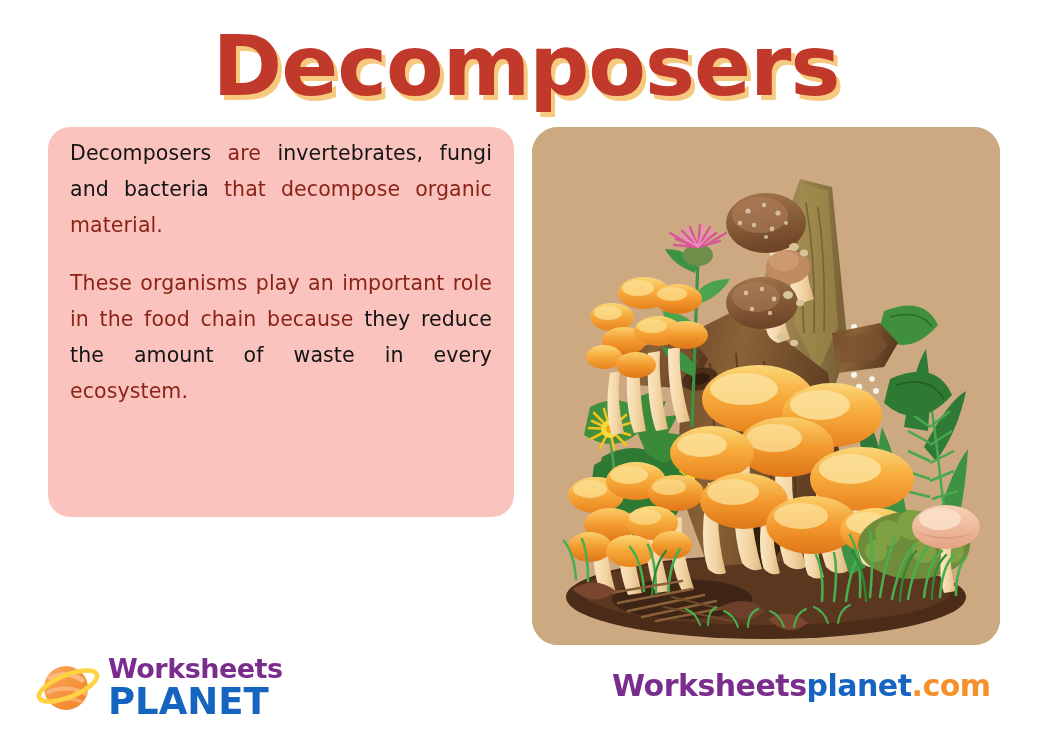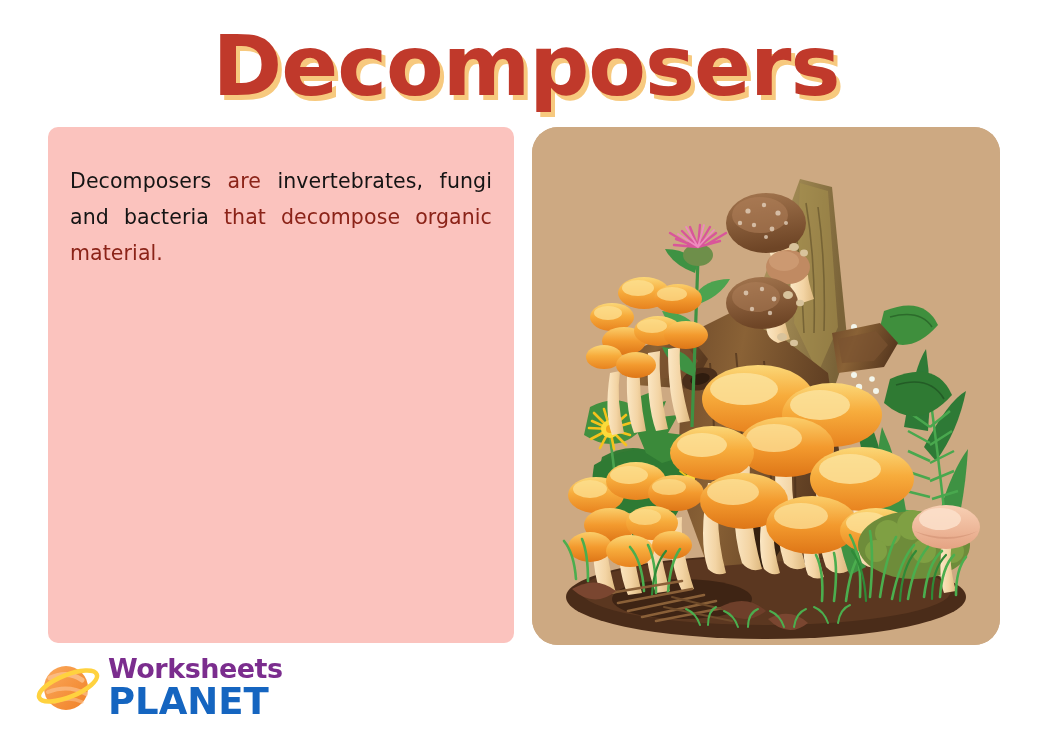--- a/index.html
+++ b/index.html
@@ -33,24 +33,24 @@
     letter-spacing:-1px;
     color:#C0392B;
     text-shadow: 4px 5px 0 #F7C97E;
     -webkit-font-smoothing:antialiased;
   }
 
   
   #text-card {
     position:absolute;
     left:48px; top:127px;
-    width:466px; height:516px;
+    width:466px; height:390px;
     background:#FBC3BE;
-    border-radius:10px;
-    padding:36px 22px 14px 22px;
+    border-radius:22px;
+    padding:8px 22px 14px 22px;
   }
   .para {
     font-family:"DejaVu Sans", sans-serif;
     font-size:20.5px;
     line-height:36px;
     text-align:justify;
     text-justify:inter-word;
     letter-spacing:0.1px;
     color:#8B2318;
     margin-bottom:22px;
@@ -122,20 +122,23 @@
     <span id="title">Decomposers</span>
   </div>
 
   <div id="text-card">
 
     <p class="para">
       <span class="dark">Decomposers </span><span class="red">are </span><span class="dark">invertebrates, fungi and bacteria </span><span class="red">that decompose organic material.</span>
     </p>
 
 
+    <p class="para">
+      <span class="red">These organisms play an important role in the food chain because </span><span class="dark">they reduce the amount of waste in every </span><span class="red">ecosystem.</span>
+    </p>
 
   </div>
 
   <div id="image-card">
     <svg id="scene" viewBox="0 0 468 518" preserveAspectRatio="xMidYMid slice">
       <defs>
         <linearGradient id="capG" x1="0" y1="0" x2="0" y2="1">
           <stop offset="0" stop-color="#FBD777"></stop>
           <stop offset="0.45" stop-color="#F7AC3C"></stop>
           <stop offset="1" stop-color="#E8831F"></stop>
@@ -471,14 +474,17 @@
       <path d="M12 38 q20 -8 38 2" stroke="#FCC08A" stroke-width="4" fill="none" opacity="0.7" stroke-linecap="round"></path>
       <path d="M18 48 q16 -6 28 0" stroke="#FCC08A" stroke-width="3.5" fill="none" opacity="0.6" stroke-linecap="round"></path>
       <ellipse cx="32" cy="32" rx="31" ry="11" fill="none" stroke="#FFD23F" stroke-width="4.5" transform="rotate(-22 32 32)"></ellipse>
     </svg>
     <div id="logo-text">
       <span id="logo-worksheets">Worksheets</span>
       <span id="logo-planet-word">PLANET</span>
     </div>
   </div>
 
+  <div id="url">
+    <span class="u-ws">Worksheets</span><span class="u-pl">planet</span><span class="u-com">.com</span>
+  </div>
 
 </div>
 
 </body></html>

